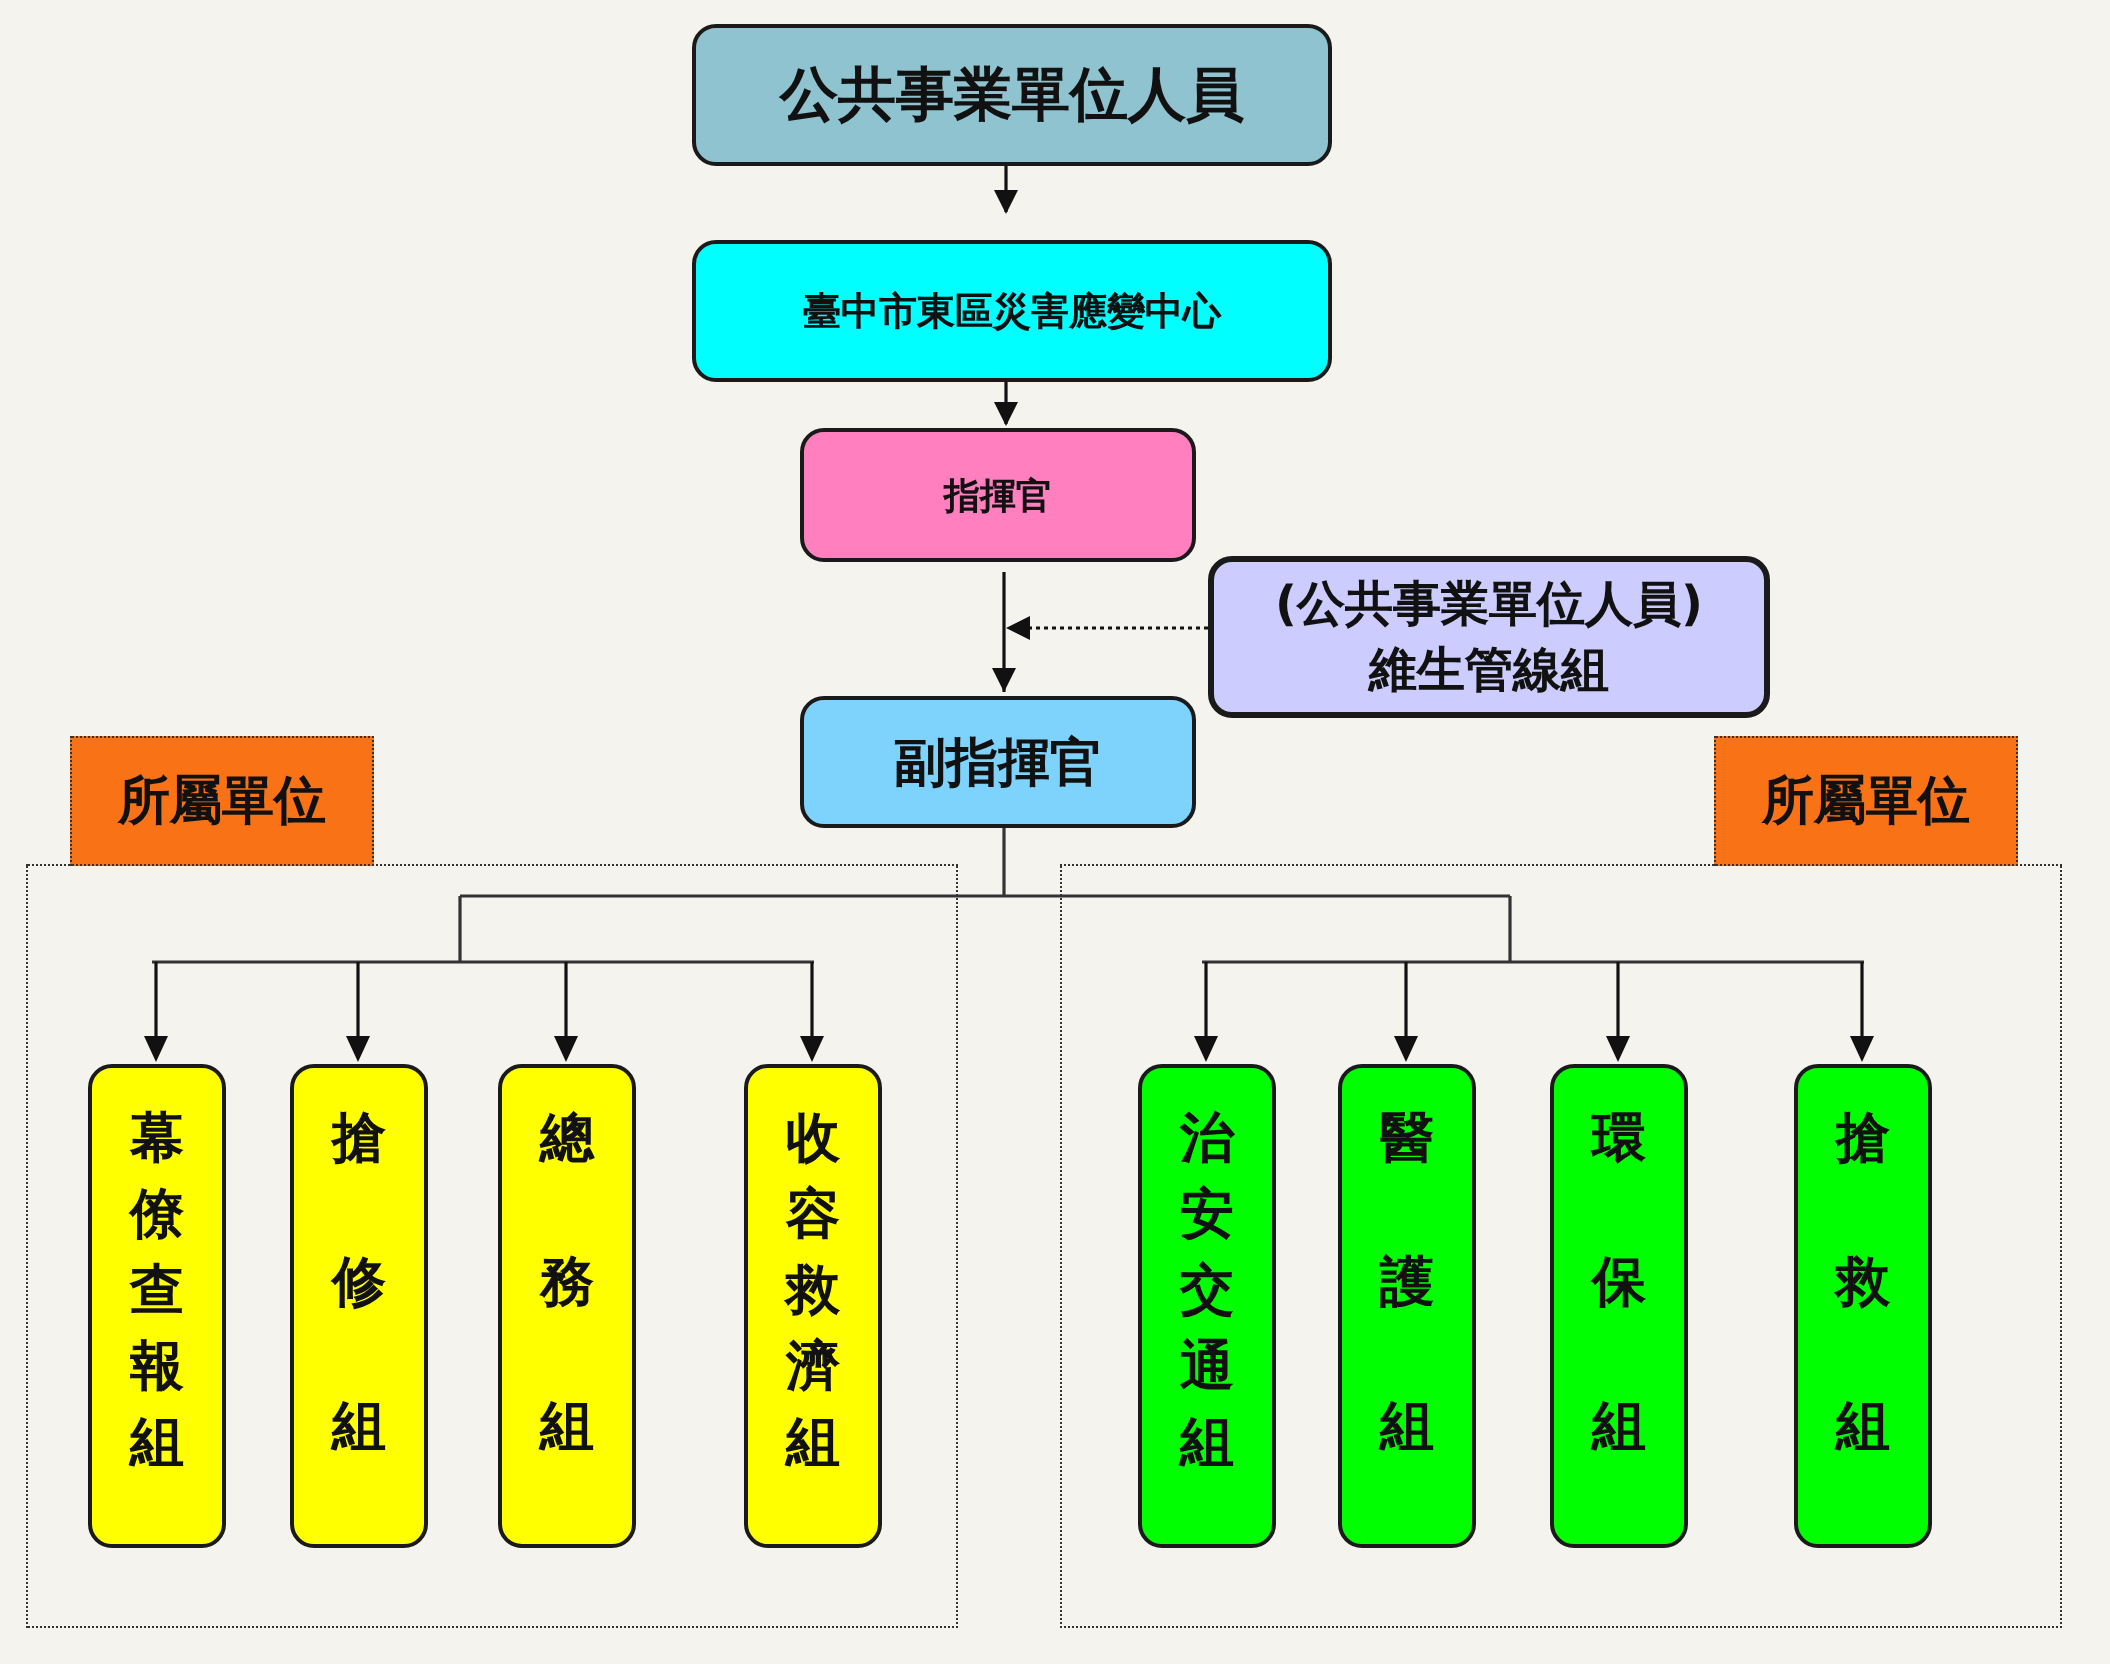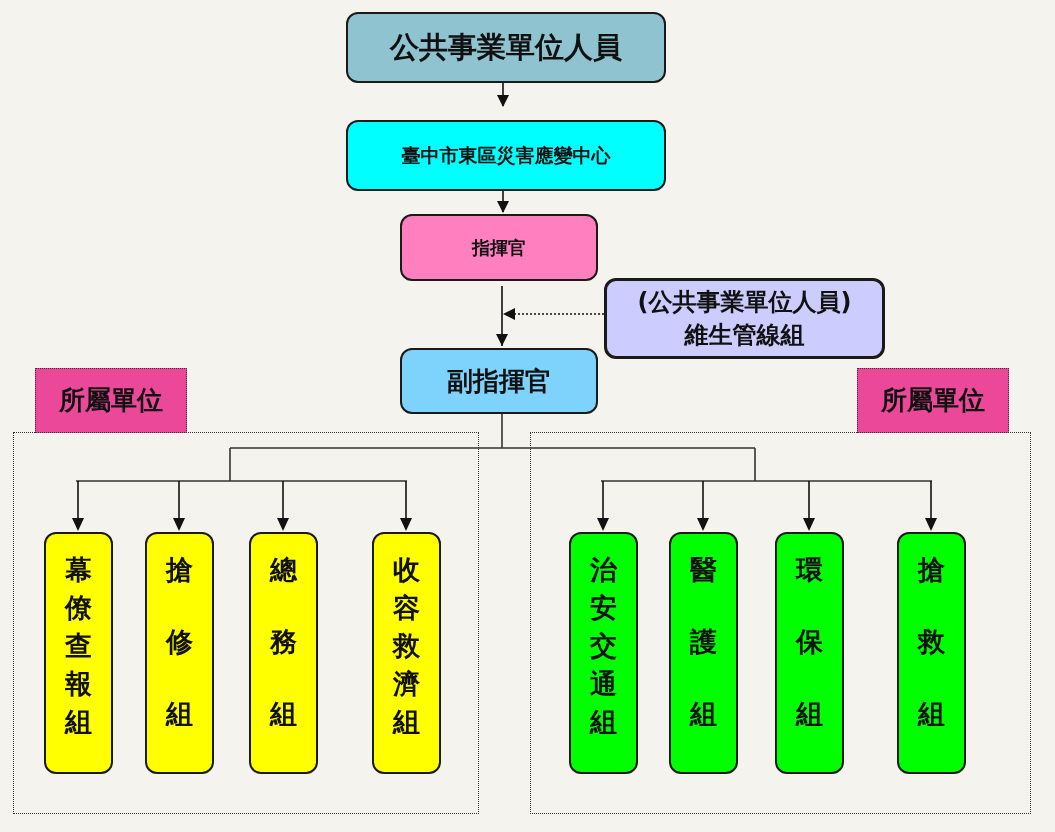--- a/index.html
+++ b/index.html
@@ -15,21 +15,21 @@
     font-weight:bold; color:#111; text-align:center;
   }
   #n-city { left:346px; top:12px; width:320px; height:71px; background:#8fc3cf; font-size:29px; }
   #n-district { left:346px; top:120px; width:320px; height:71px; background:#00ffff; font-size:19px; }
   #n-commander { left:400px; top:214px; width:198px; height:67px; background:#ff7fbf; font-size:18px; }
   #n-lifeline { left:604px; top:278px; width:281px; height:81px; background:#ccccff; font-size:24px; border-width:3px; flex-direction:column; line-height:1.35; }
   #n-deputy { left:400px; top:348px; width:198px; height:66px; background:#7dd3fc; font-size:26px; }
 
   .group-label {
     position:absolute; box-sizing:border-box;
-    background:#ec4899; border:1px dotted #333;
+    background:#f97316; border:1px dotted #333;
     display:flex; align-items:center; justify-content:center;
     font-weight:bold; font-size:26px; color:#111;
   }
   #lbl-left { left:35px; top:368px; width:152px; height:65px; }
   #lbl-right { left:857px; top:368px; width:152px; height:65px; }
 
   .group-box {
     position:absolute; box-sizing:border-box;
     border:1.5px dotted #333; background:transparent;
   }

